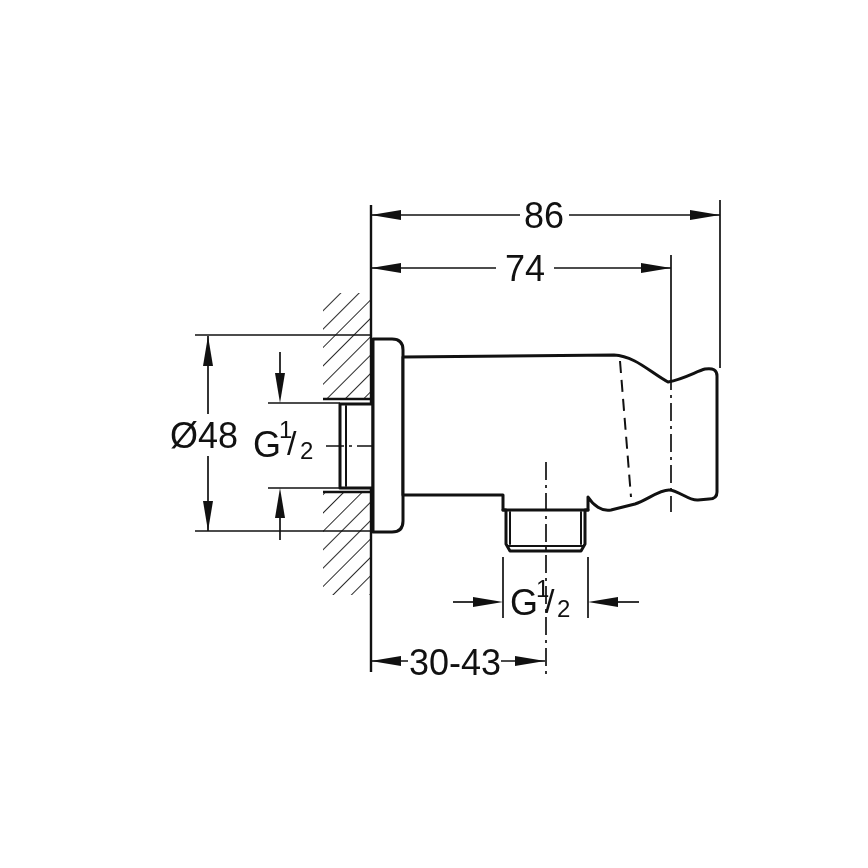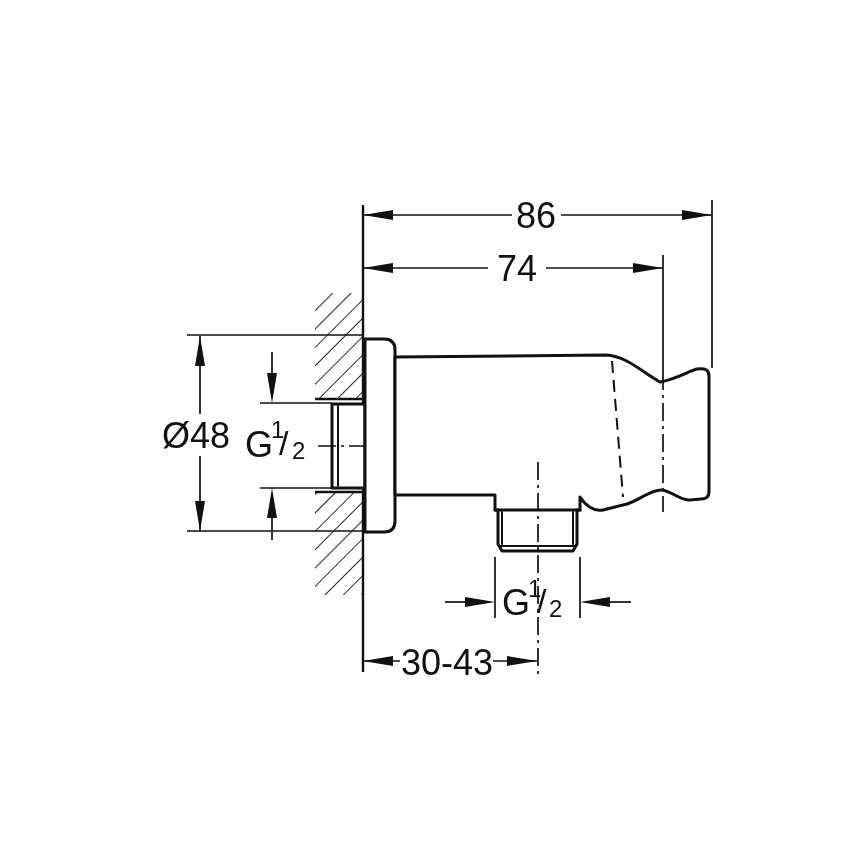--- a/index.html
+++ b/index.html
@@ -6,20 +6,21 @@
     margin: 0;
     padding: 0;
     background: #ffffff;
   }
   #stage {
     position: relative;
     width: 709px;
     height: 868px;
     background: #ffffff;
     font-family: "Liberation Sans", sans-serif;
+    margin-left: 8px;
   }
   svg { display: block; }
   .outline {
     fill: #ffffff;
     stroke: #111111;
     stroke-width: 3;
     stroke-linejoin: round;
     stroke-linecap: round;
   }
   .detail {

